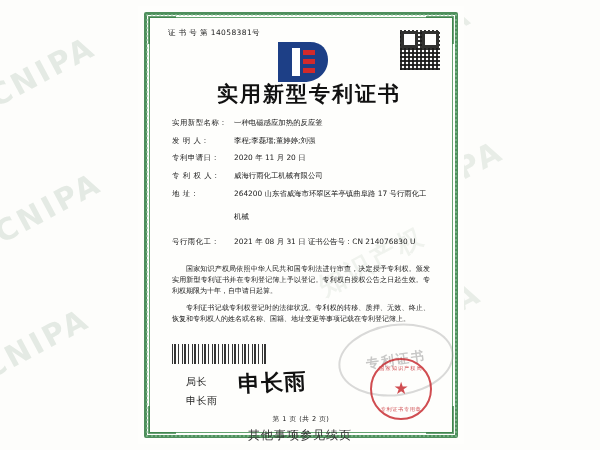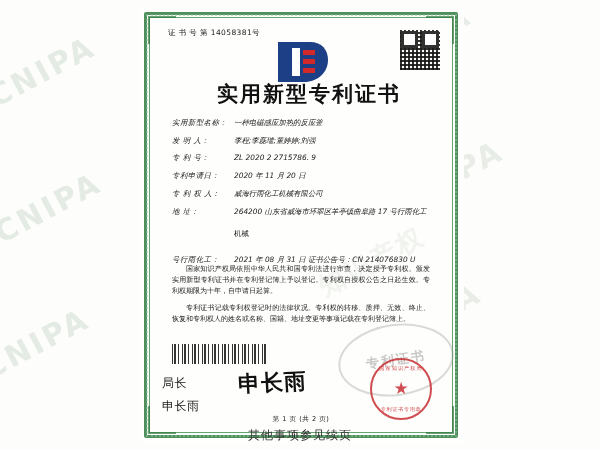--- a/index.html
+++ b/index.html
@@ -160,21 +160,20 @@
     left: 34px;
     top: 112px;
     width: 258px;
   }
   .row {
     display: flex;
     font-size: 7.4px;
     color: #1a1a1a;
     line-height: 1.45;
     margin-bottom: 7px;
-    font-style: italic;
   }
   .row .lbl {
     width: 62px;
     flex: none;
     letter-spacing: .5px;
   }
   .row .val {
     flex: 1;
   }
   .row.tight { margin-bottom: 12px; }
@@ -212,23 +211,23 @@
     background-image: repeating-linear-gradient(90deg,
       #111 0 1px, transparent 1px 2px,
       #111 2px 4px, transparent 4px 6px,
       #111 6px 7px, transparent 7px 10px);
     opacity: .85;
   }
 
   
   .sign-labels {
     position: absolute;
-    left: 24px;
+    left: 48px;
     top: 366px;
-    font-size: 12px;
+    font-size: 10px;
     color: #1a1a1a;
     line-height: 1.9;
     letter-spacing: .5px;
     font-family: Liberation Serif, serif;
   }
   .signature {
     position: absolute;
     left: 100px;
     top: 362px;
     font-family: "DejaVu Serif", serif;
@@ -370,24 +369,20 @@
     <div class="fields">
       <div class="row">
         <div class="lbl">实用新型名称：</div>
         <div class="val">一种电磁感应加热的反应釜</div>
       </div>
       <div class="row">
         <div class="lbl">发  明  人：</div>
         <div class="val">李程;李磊瑞;董婷婷;刘强</div>
       </div>
       <div class="row">
-        <div class="lbl">专  利  号：</div>
-        <div class="val">ZL 2020 2 2715786. 9</div>
-      </div>
-      <div class="row">
         <div class="lbl">专利申请日：</div>
         <div class="val">2020 年 11 月 20 日</div>
       </div>
       <div class="row">
         <div class="lbl">专  利  权  人：</div>
         <div class="val">威海行雨化工机械有限公司</div>
       </div>
       <div class="row tight">
         <div class="lbl">地        址：</div>
         <div class="val">264200 山东省威海市环翠区羊亭镇曲阜路 17 号行雨化工</div>

